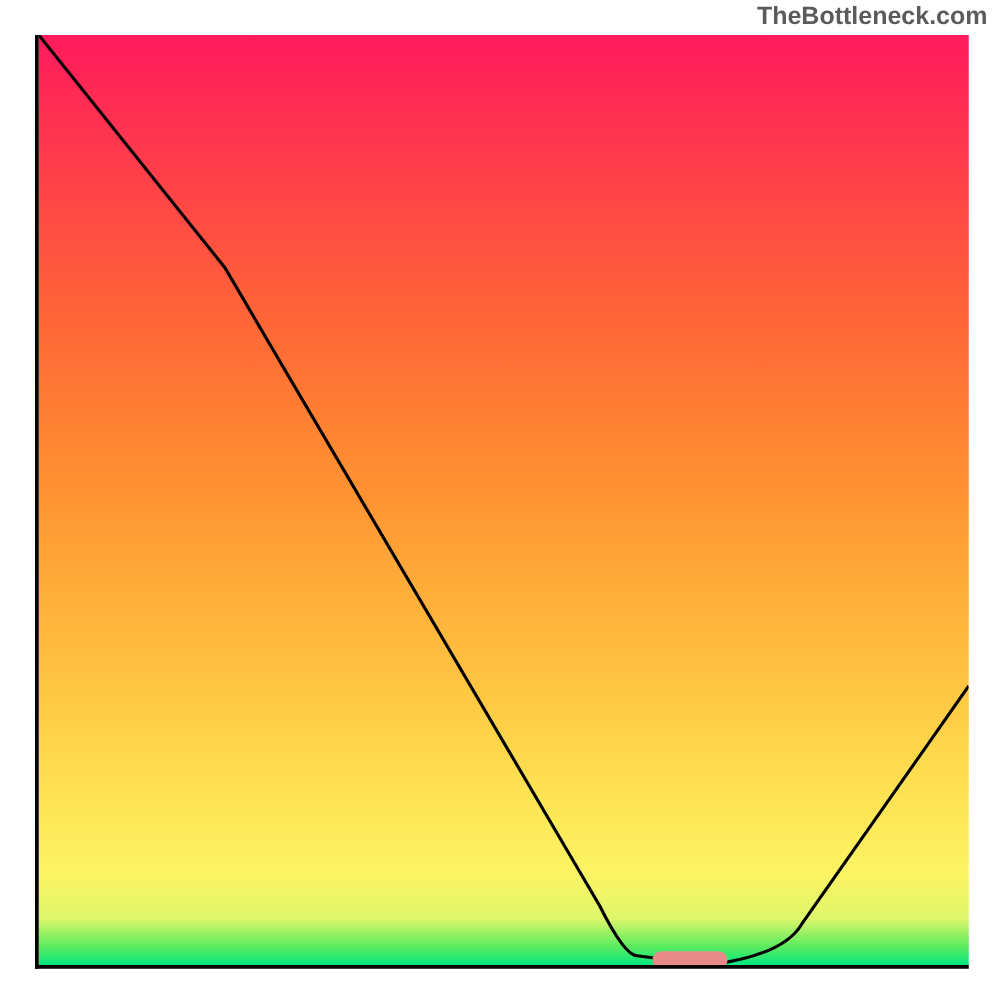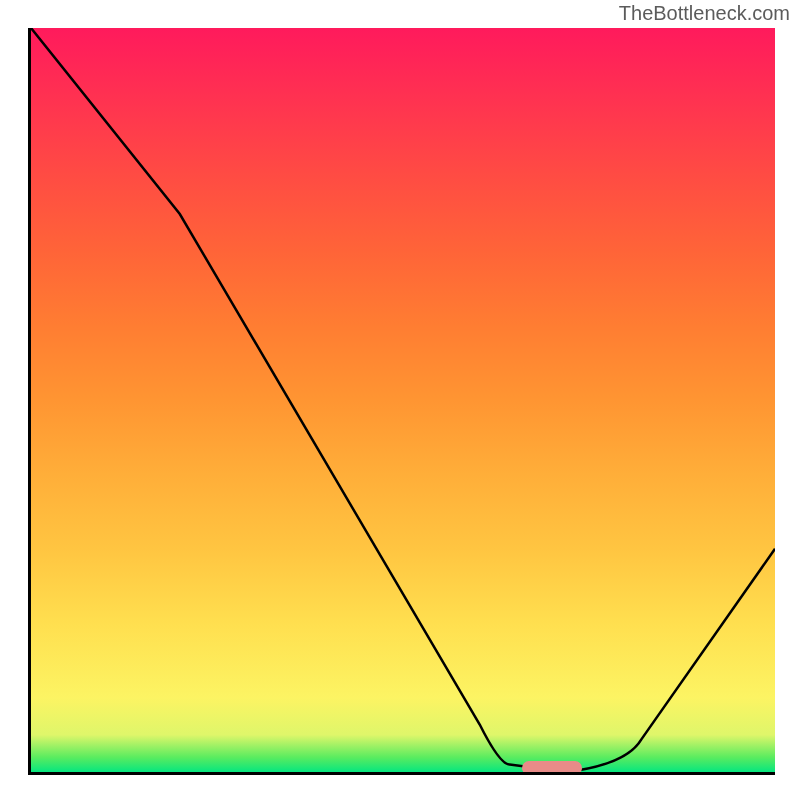--- a/index.html
+++ b/index.html
@@ -10,21 +10,21 @@
     background: #ffffff;
     font-family: Arial, sans-serif;
     position: relative;
   }
   .watermark {
     position: absolute;
     top: 2px;
     right: 10px;
     color: #5b5b5b;
     font-size: 20px;
-    font-weight: 400;
+    font-weight: 700;
     z-index: 10;
   }
   .chart-area {
     position: absolute;
     left: 28px;
     top: 28px;
     width: 744px;
     height: 744px;
     border-left: 3px solid #000;
     border-bottom: 3px solid #000;

